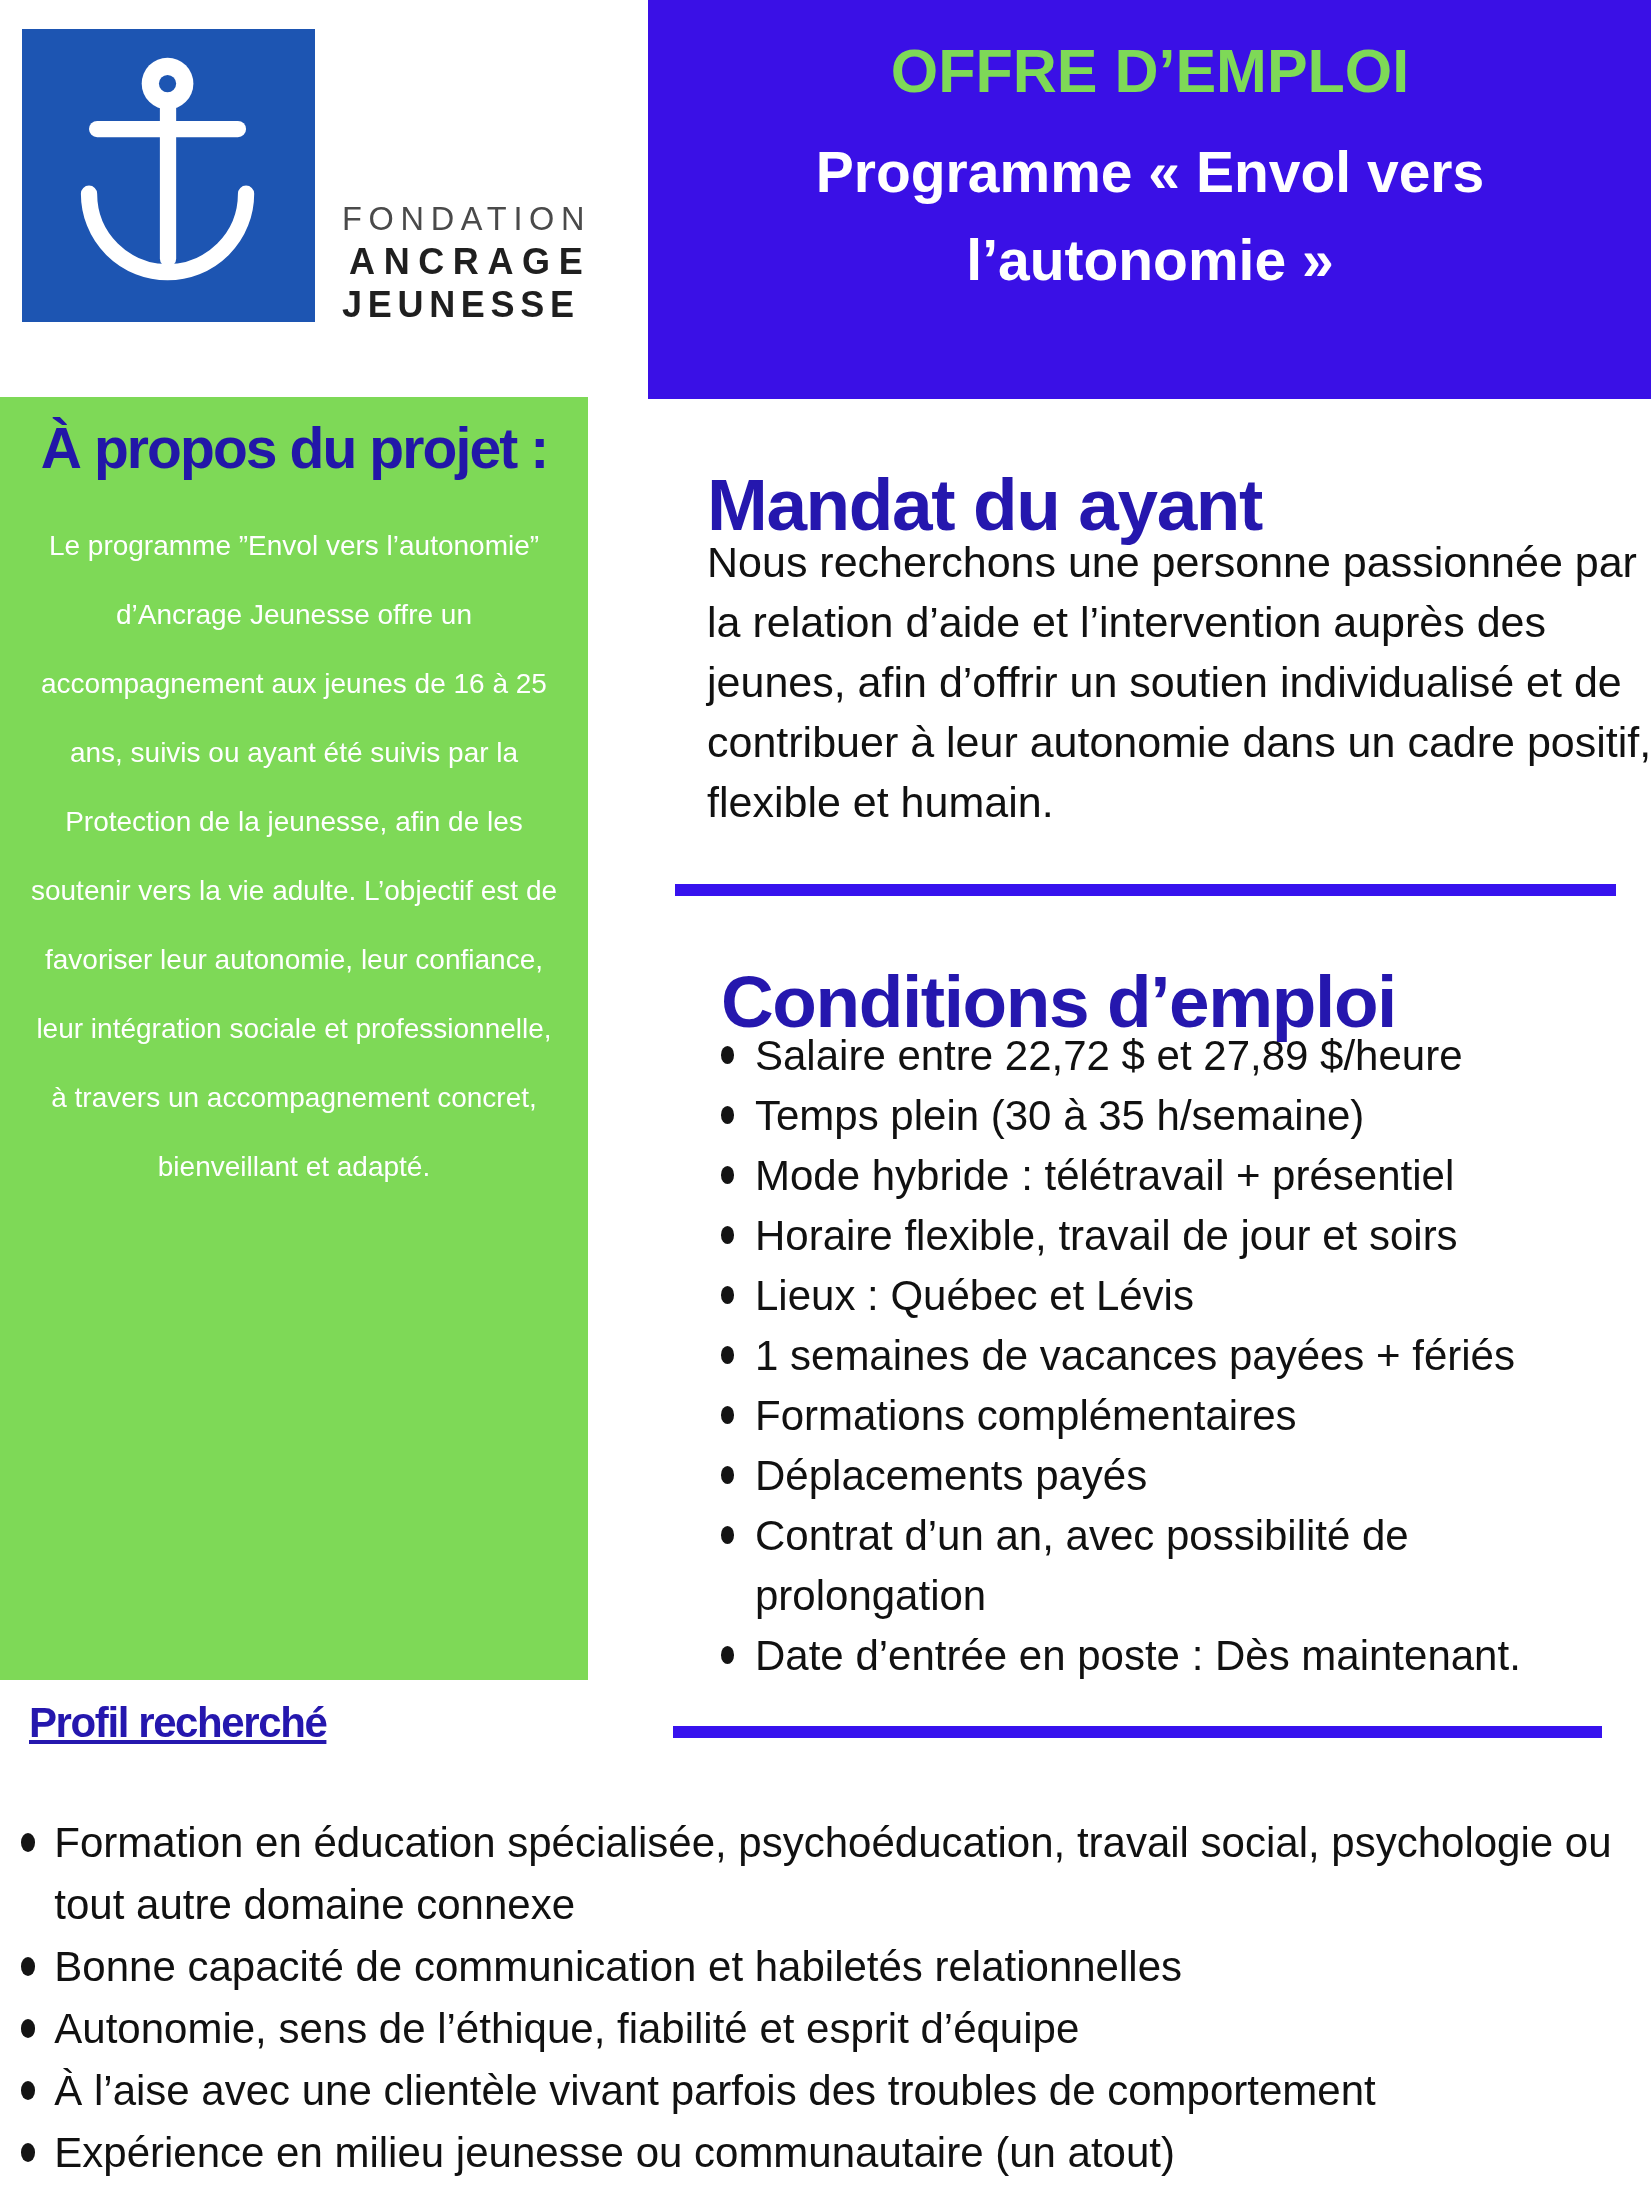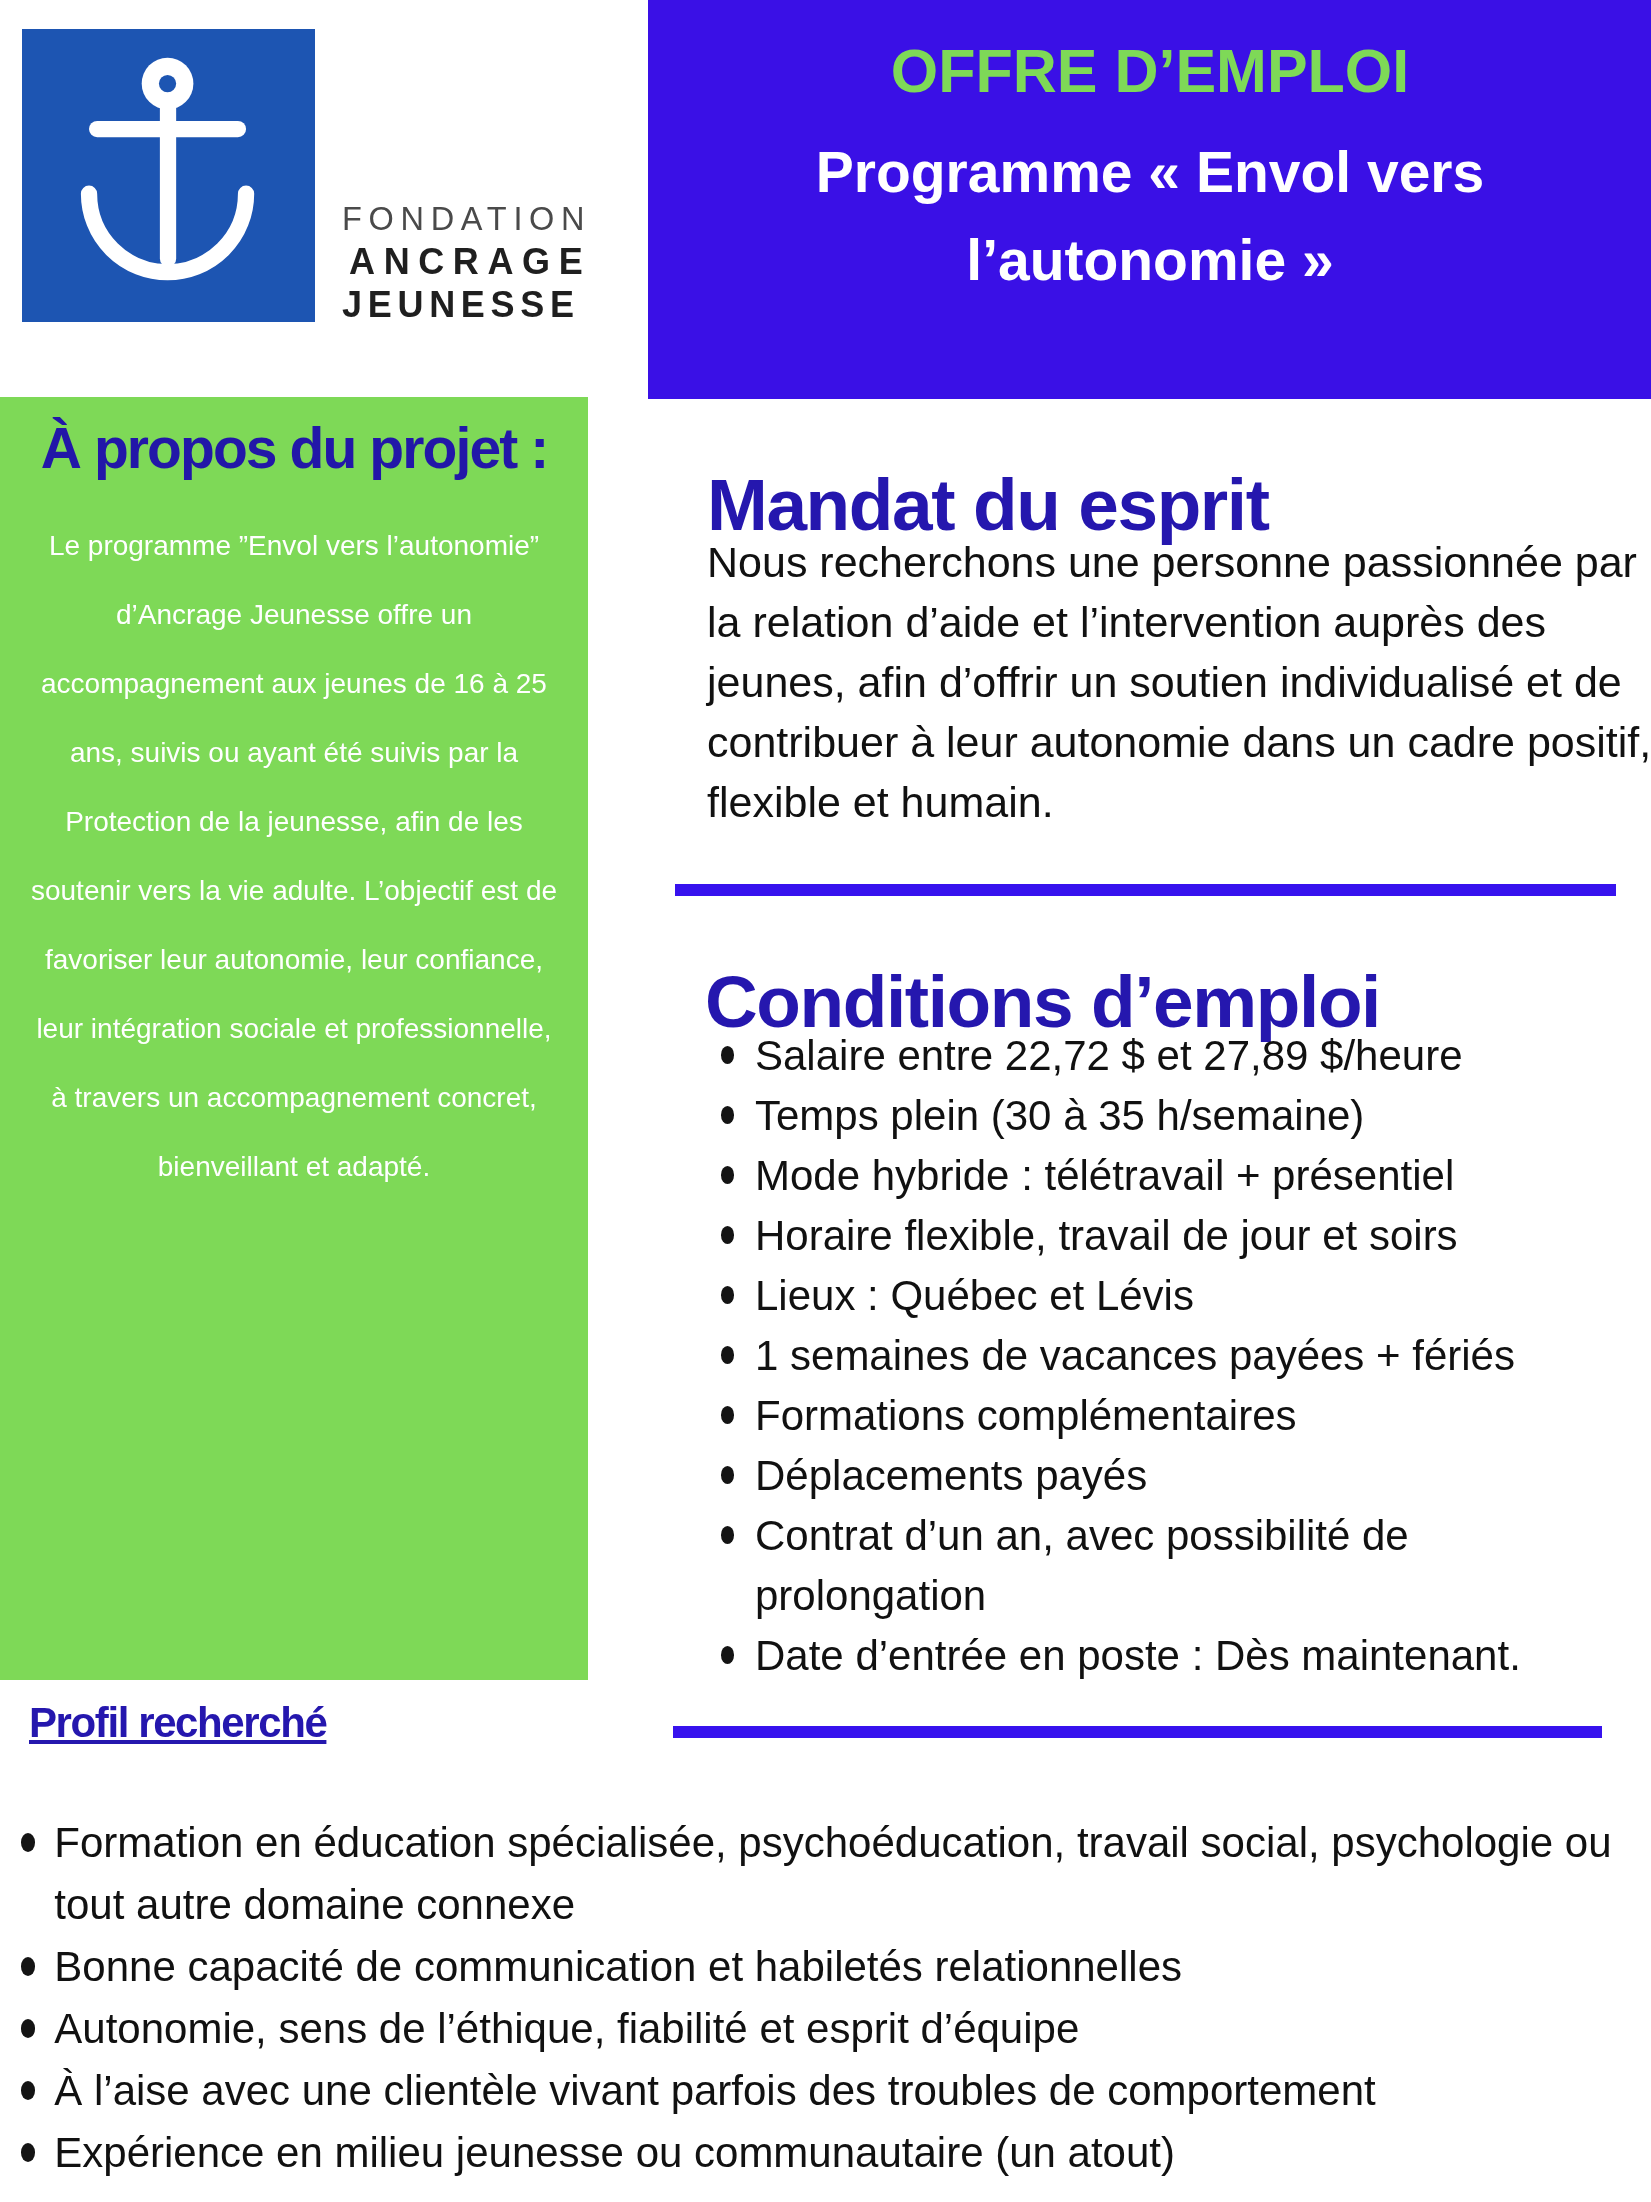--- a/index.html
+++ b/index.html
@@ -47,21 +47,21 @@
     letter-spacing:-1.4px;line-height:1.05;white-space:nowrap;
   }
   .mandate-heading{left:707px;top:406px;font-size:73px;}
   .mandate-body{
     position:absolute;left:707px;top:489px;width:946px;
     font-size:43px;line-height:60px;color:var(--body-text,#111111);
   }
   .divider{position:absolute;height:12.4px;background:var(--divider,#3712EE);}
   .divider-1{left:675px;top:884px;width:941px;}
   .divider-2{left:673px;top:1726px;width:929px;}
-  .conditions-heading{left:705px;top:903px;font-size:73px;}
+  .conditions-heading{left:721px;top:903px;font-size:73px;}
   ul.blist{list-style:none;margin:0;padding:0;position:absolute;}
   ul.blist li{position:relative;color:var(--body-text,#111111);}
   ul.blist li::before{
     content:"";position:absolute;left:5.7px;border-radius:50%;
     background:#141414;
   }
   .conditions-list{left:715px;top:1026px;width:918px;font-size:42px;line-height:60px;}
   .conditions-list li{padding-left:40px;}
   .conditions-list li::before{top:20px;width:13.4px;height:18px;}
   .profile-heading{left:29px;top:1666px;font-size:42px;text-decoration:underline;}
@@ -93,21 +93,21 @@
     <div class="banner-title">OFFRE D’EMPLOI</div>
     <div class="banner-sub first">Programme « Envol vers</div>
     <div class="banner-sub">l’autonomie »</div>
   </header>
 
   <aside class="about">
     <h2 class="about-heading">À propos du projet :</h2>
     <p class="about-body">Le programme ”Envol vers l’autonomie” d’Ancrage Jeunesse offre un accompagnement aux jeunes de 16 à 25 ans, suivis ou ayant été suivis par la Protection de la jeunesse, afin de les soutenir vers la vie adulte. L’objectif est de favoriser leur autonomie, leur confiance, leur intégration sociale et professionnelle, à travers un accompagnement concret, bienveillant et adapté.</p>
   </aside>
 
-  <h2 class="section-heading mandate-heading">Mandat du esprit</h2>
+  <h2 class="section-heading mandate-heading">Mandat du ayant</h2>
   <p class="mandate-body">Nous recherchons une personne passionnée par la relation d’aide et l’intervention auprès des jeunes, afin d’offrir un soutien individualisé et de contribuer à leur autonomie dans un cadre positif, flexible et humain.</p>
 
   <div class="divider divider-1"></div>
 
   <h2 class="section-heading conditions-heading">Conditions d’emploi</h2>
   <ul class="blist conditions-list">
       <li>Salaire entre 22,72 $ et 27,89 $/heure</li>
       <li>Temps plein (30 à 35 h/semaine)</li>
       <li>Mode hybride : télétravail + présentiel</li>
       <li>Horaire flexible, travail de jour et soirs</li>

